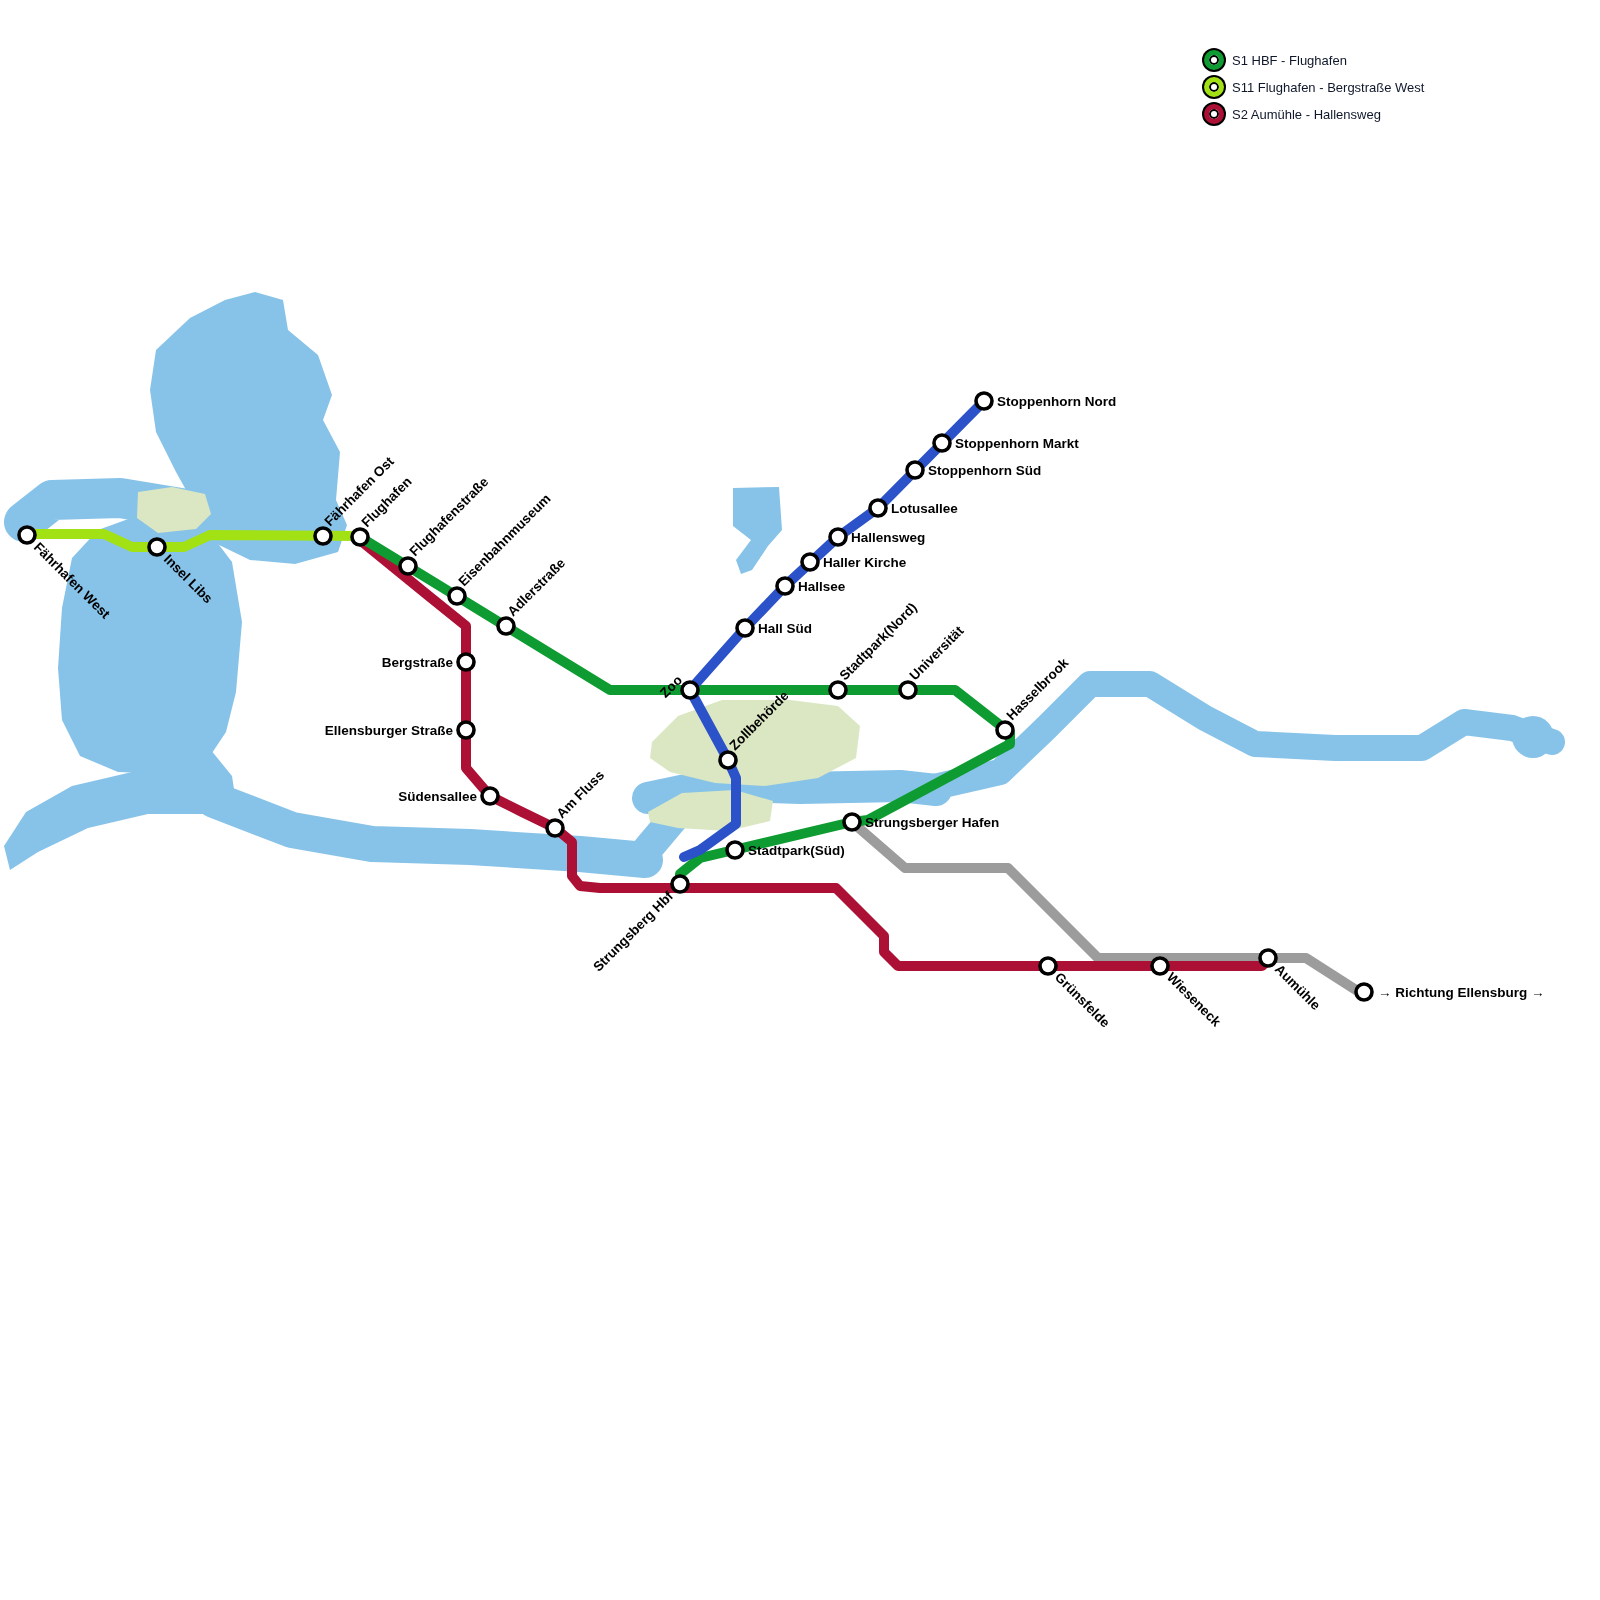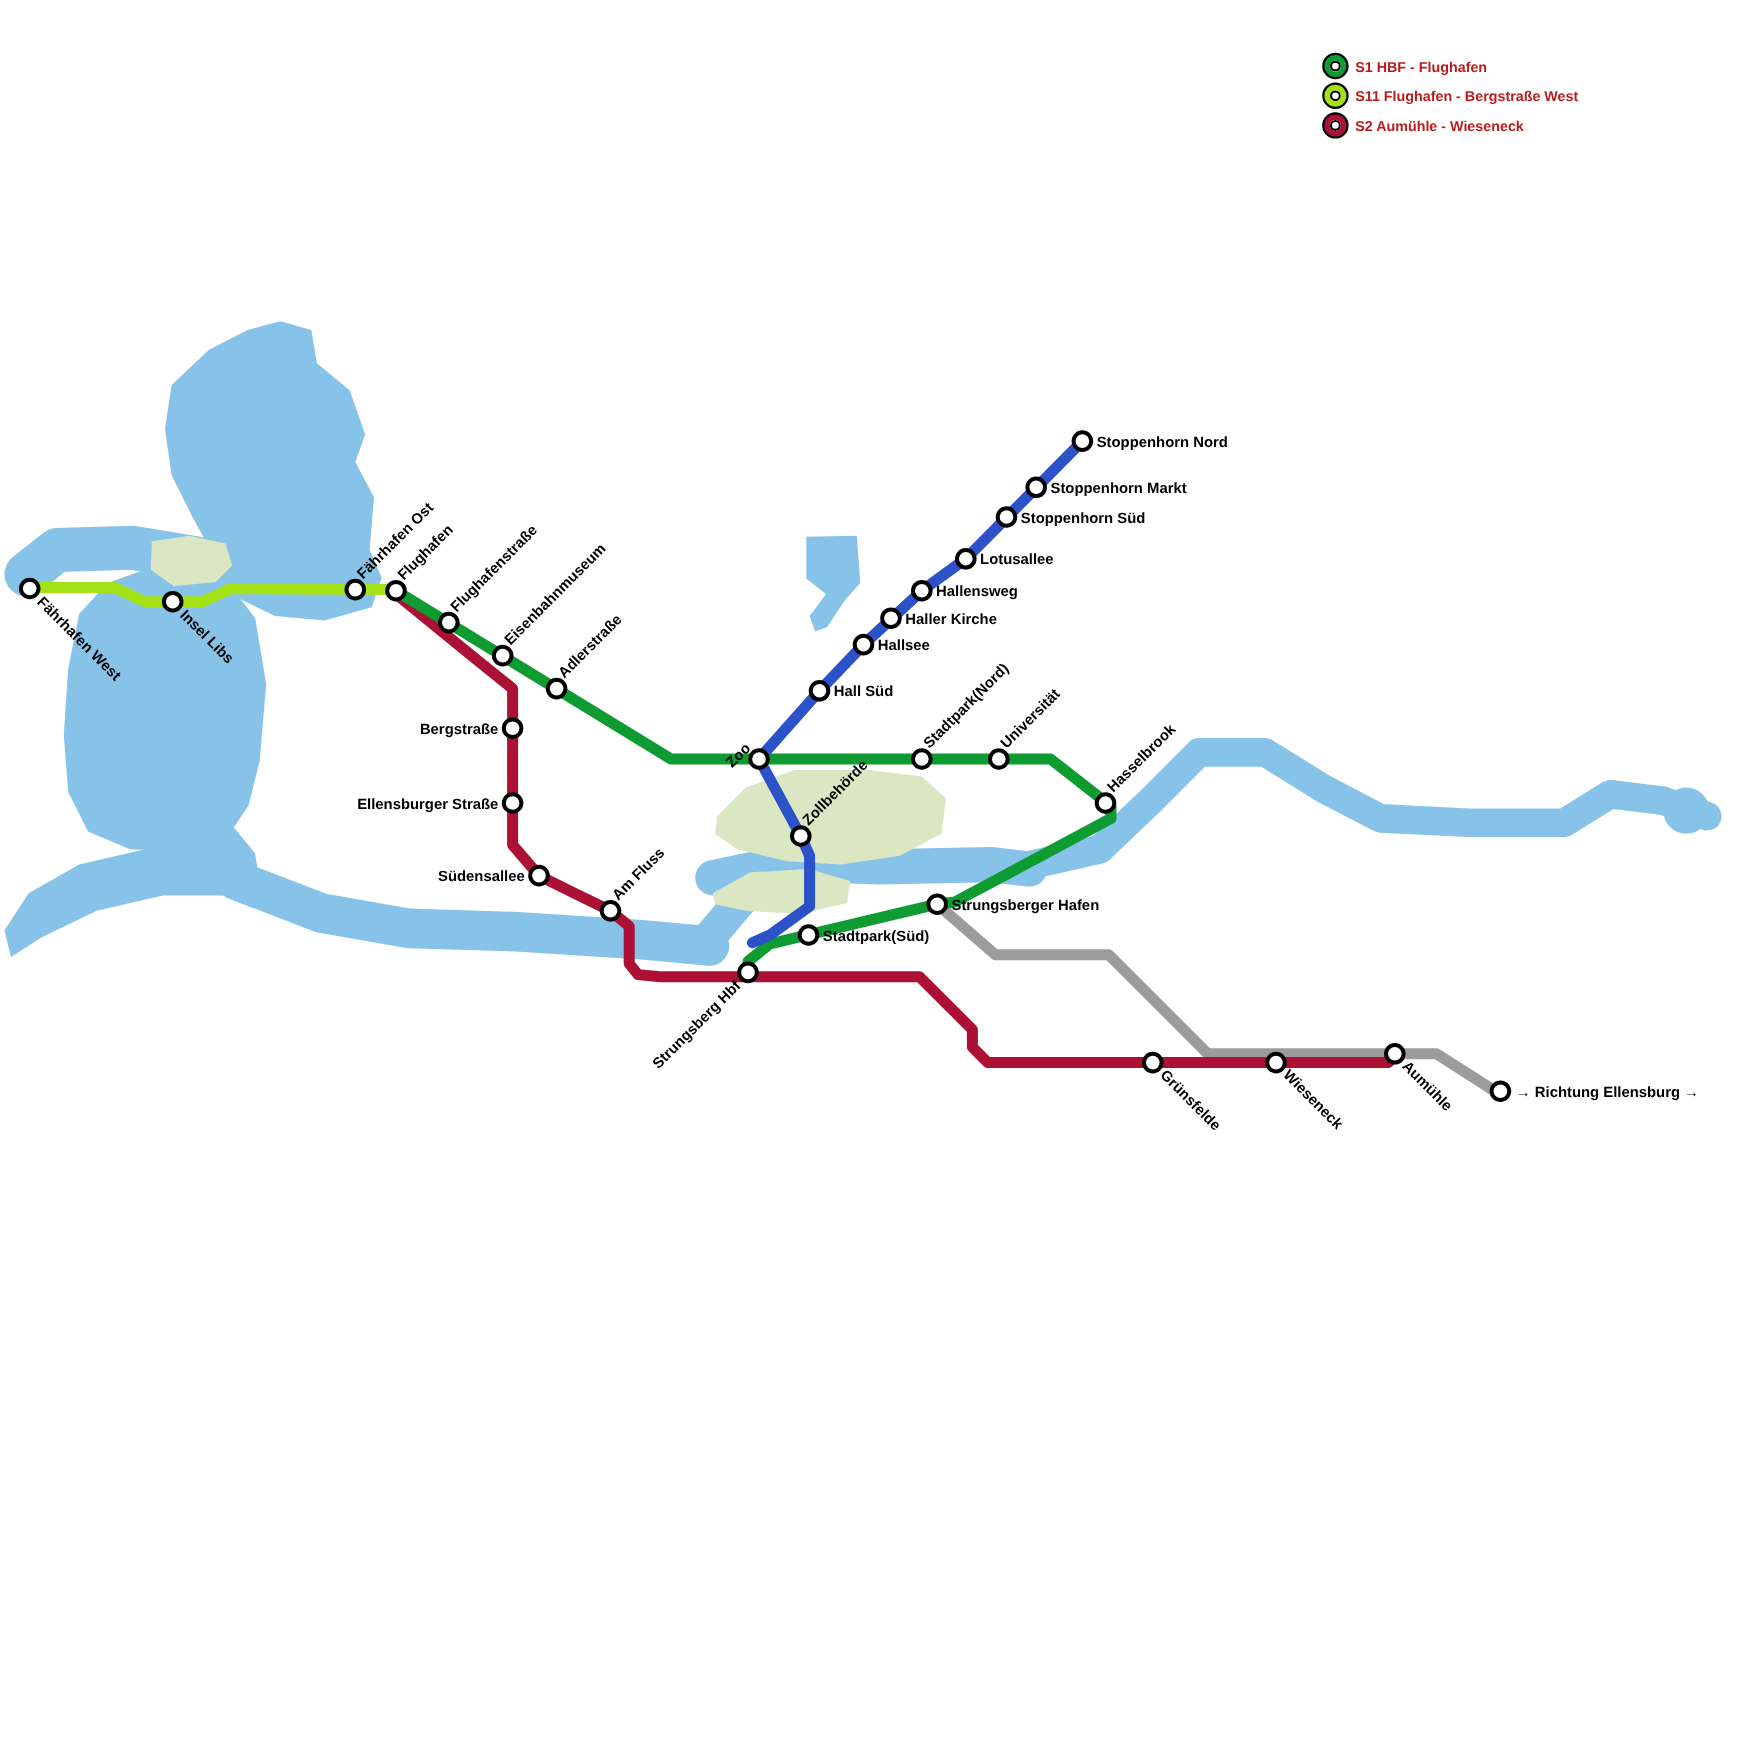--- a/index.html
+++ b/index.html
@@ -4,21 +4,21 @@
 <style>
   html,body { margin:0; padding:0; background:#ffffff; }
   .stage { position:relative; width:1600px; height:1600px; background:#ffffff; overflow:hidden;
            font-family:"Liberation Sans", sans-serif; }
   svg { position:absolute; left:0; top:0; }
   svg text { font-family:"Liberation Sans", sans-serif; font-weight:bold; font-size:13.5px; fill:#000; }
   .legend { position:absolute; left:1204px; top:50px; display:flex; flex-direction:column; gap:7px; }
   .legend-item { display:flex; align-items:center; height:20px; }
   .legend-dot { box-sizing:border-box; width:20px; height:20px; border-radius:50%; background:#fff;
                 border:5px solid #888; box-shadow:0 0 0 2px #000, inset 0 0 0 2px #000; flex:0 0 auto; }
-  .legend-label { margin-left:8px; font-weight:bold; font-size:13px; color:#b91c1c; white-space:nowrap; }
+  .legend-label { margin-left:8px; font-weight:normal; font-size:13px; color:#0f172a; white-space:nowrap; }
 </style>
 </head>
 <body>
 
 <div class="stage">
 
   <svg id="map" viewBox="0 0 1600 1600" width="1600" height="1600">
 
     <g>
       <path d="M 255 292 L 283 300 L 288 330 L 318 355 L 332 395 L 323 420 L 340 452 L 336 500 L 347 525 L 338 552 L 295 564 L 250 560 L 215 543 L 200 515 L 176 472 L 156 432 L 150 390 L 156 350 L 190 318 L 225 300 Z" fill="#87C3E8"></path>
@@ -179,17 +179,17 @@
     <div class="legend-item">
       <span class="legend-dot" style="border-color: rgb(14, 156, 50);"></span>
       <span class="legend-label">S1 HBF - Flughafen</span>
     </div>
     <div class="legend-item">
       <span class="legend-dot" style="border-color: rgb(162, 226, 20);"></span>
       <span class="legend-label">S11 Flughafen - Bergstraße West</span>
     </div>
     <div class="legend-item">
       <span class="legend-dot" style="border-color: rgb(173, 16, 53);"></span>
-      <span class="legend-label">S2 Aumühle - Wieseneck</span>
+      <span class="legend-label">S2 Aumühle - Hallensweg</span>
     </div>
   </div>
 
 </div>
 
 </body></html>

